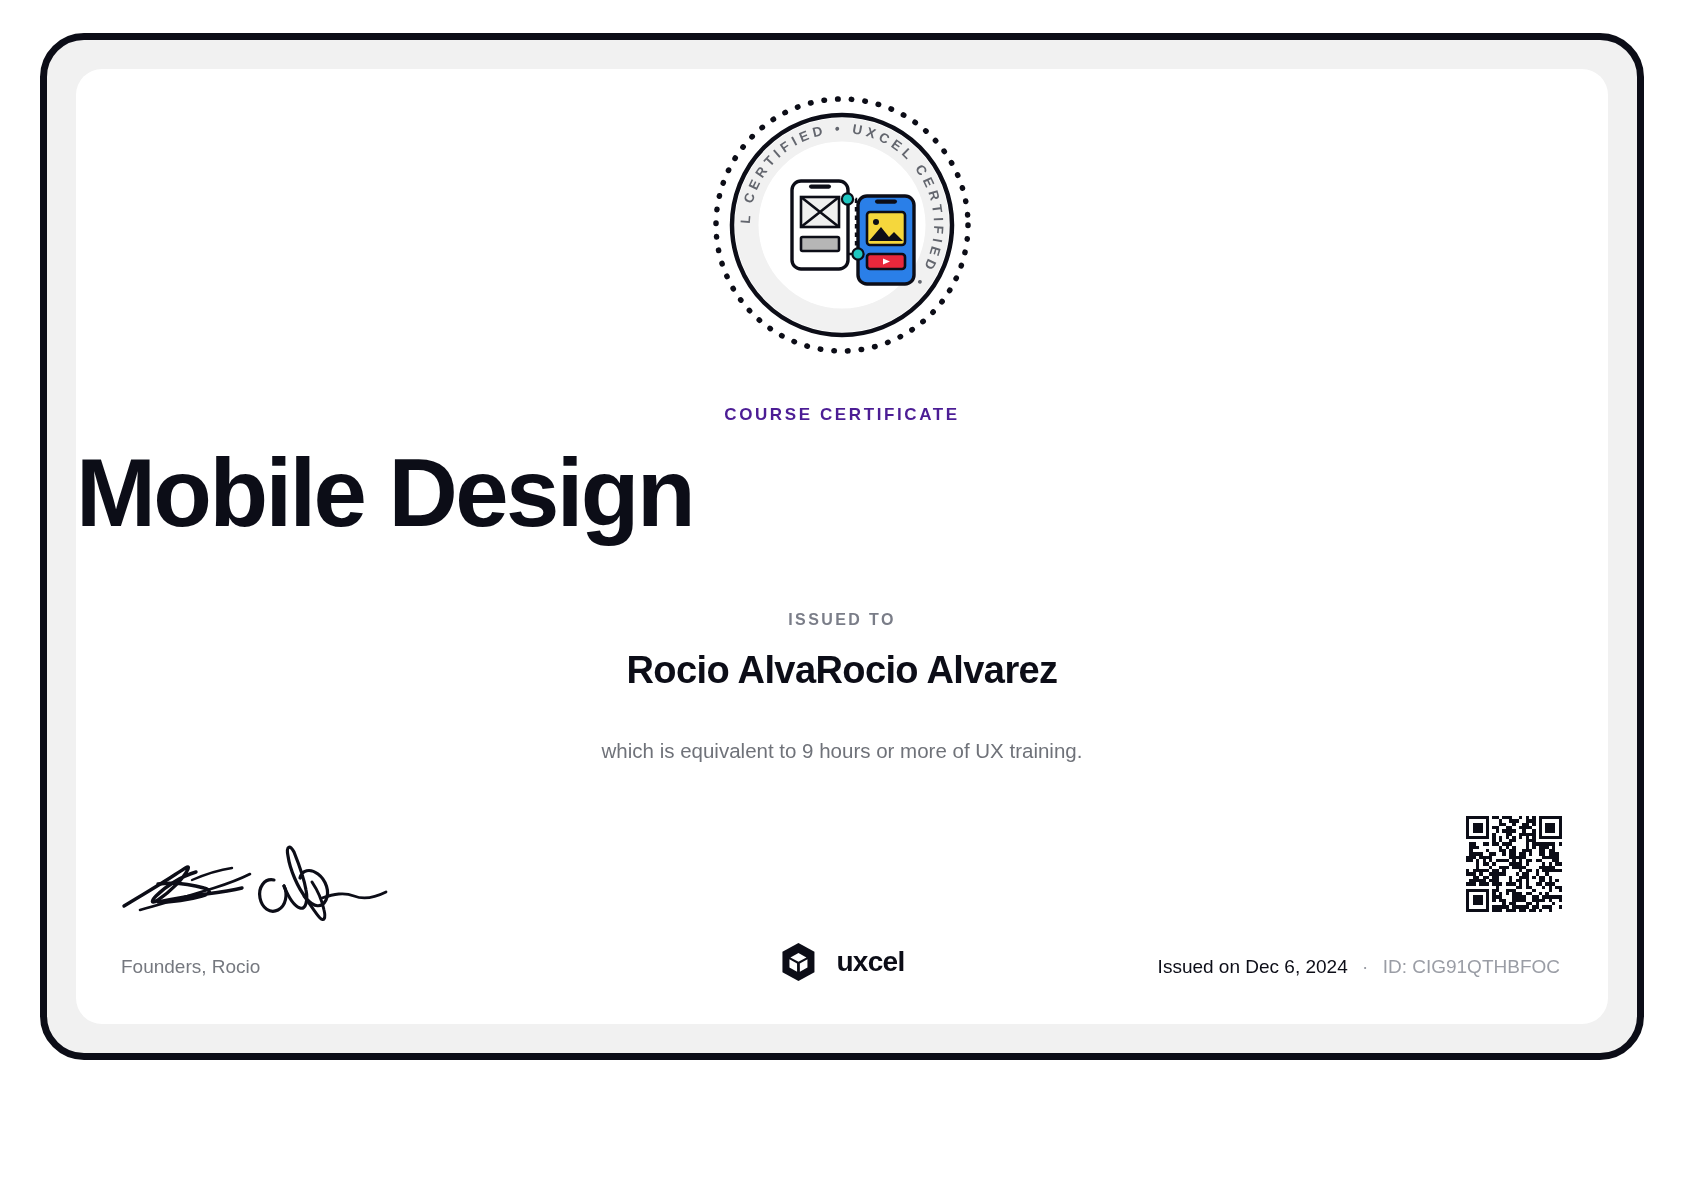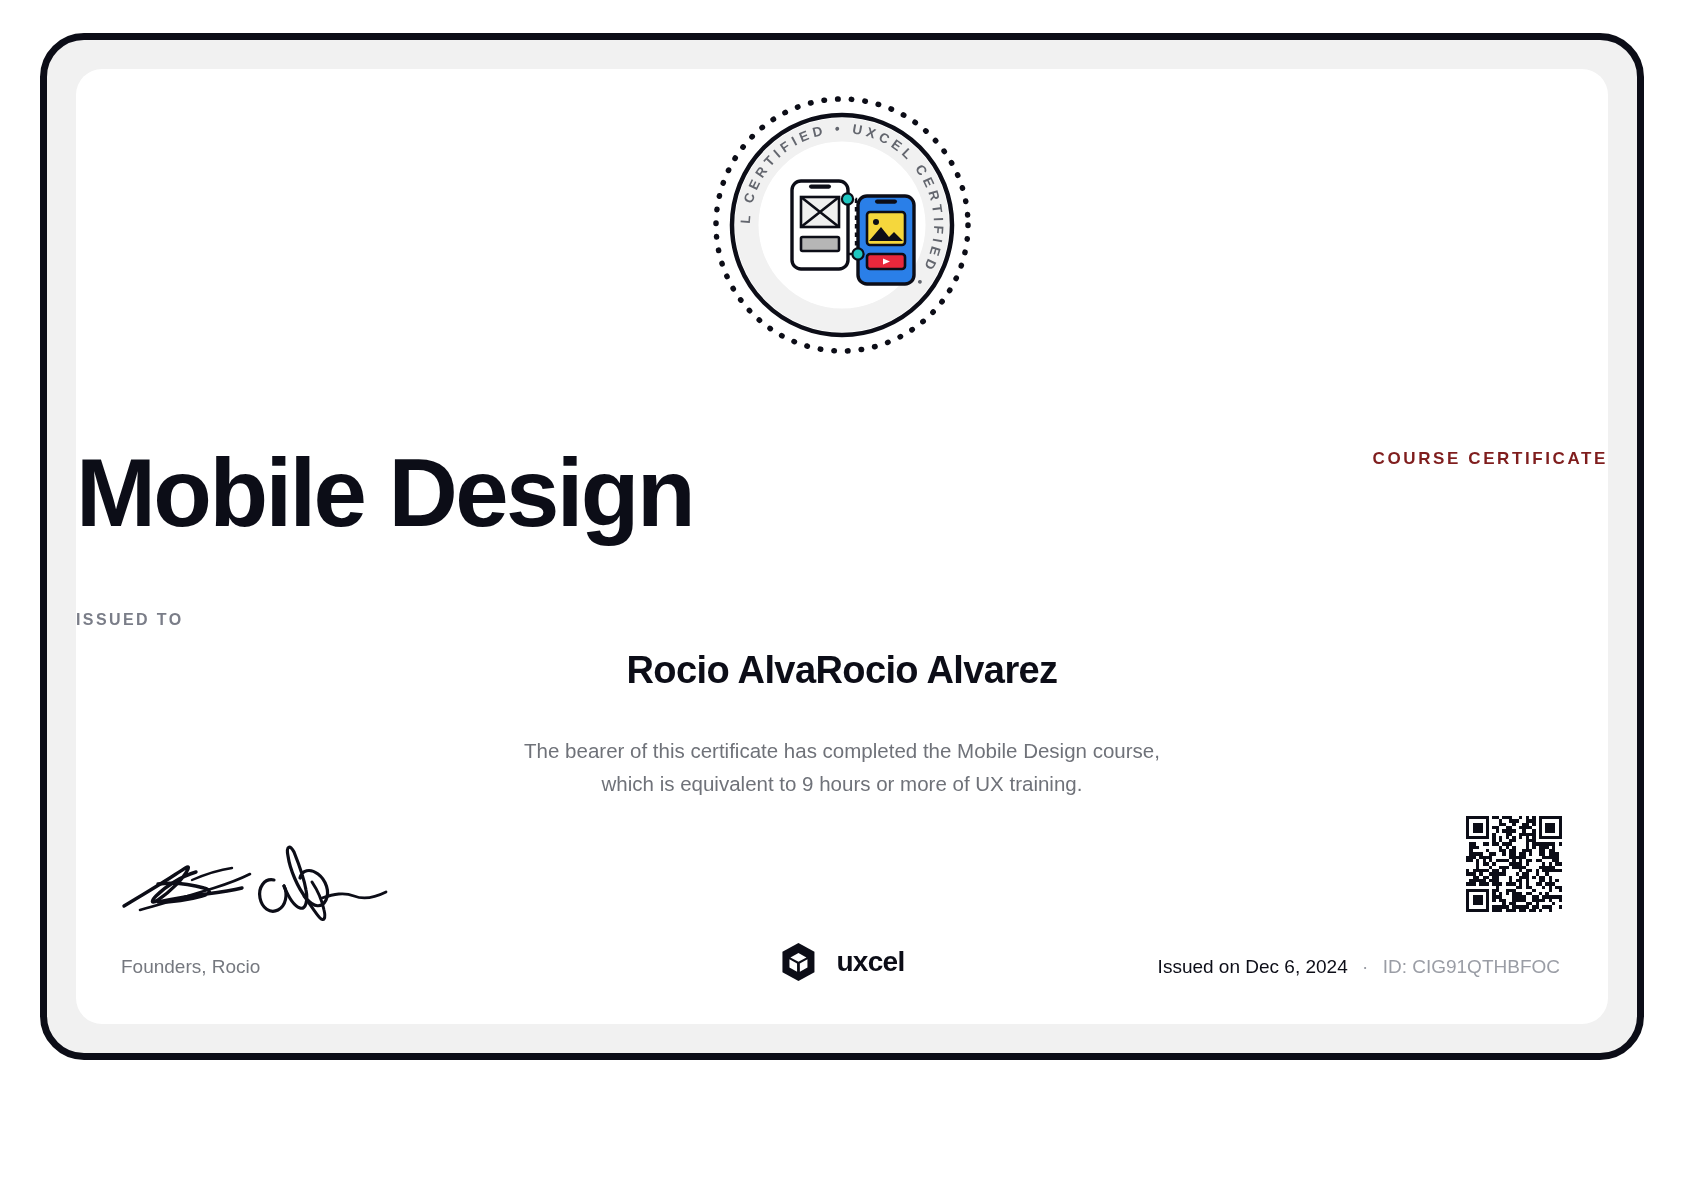--- a/index.html
+++ b/index.html
@@ -42,44 +42,43 @@
     width: 268px;
     height: 268px;
   }
   .seal-svg { display: block; width: 268px; height: 268px; }
 
   
   .course-label {
     position: absolute;
     top: 336px;
     left: 0; right: 0;
-    text-align: right;
+    text-align: center;
     font-size: 17px;
     font-weight: bold;
     letter-spacing: 2.6px;
-    color: #7f1d1d;
-    margin-top: 44px;
+    color: #4c1d95;
   }
 
   .course-title {
     position: absolute;
     top: 370px;
     left: 0; right: 0;
     font-size: 96px;
     font-weight: bold;
     letter-spacing: -2.6px;
     color: #0c0d17;
     line-height: 1.12;
   }
 
   .issued-to-label {
     position: absolute;
     top: 542px;
     left: 0; right: 0;
-    text-align: left;
+    text-align: center;
     font-size: 16px;
     font-weight: bold;
     letter-spacing: 2.4px;
     color: #7a7d88;
   }
 
   .recipient-name {
     position: absolute;
     top: 580px;
     left: 0; right: 0;
@@ -206,21 +205,20 @@
 
     <div class="course-label">COURSE CERTIFICATE</div>
 
     <h1 class="course-title">Mobile Design</h1>
 
     <div class="issued-to-label">ISSUED TO</div>
 
     <div class="recipient-name">Rocio AlvaRocio Alvarez</div>
 
     <div class="description">
-      <div>The bearer of this certificate has completed the Mobile Design course,</div>
       <div>which is equivalent to 9 hours or more of UX training.</div>
     </div>
 
     <div class="signatures">
       <svg viewBox="0 0 300 84">
         <g fill="none" stroke="#0c0d17" stroke-linecap="round" stroke-linejoin="round">
           <path d="M6,62 C22,52 40,42 58,30 C66,25 72,20 70,25 C66,34 52,48 40,56 C34,60 32,58 38,52 C48,42 64,32 78,28" stroke-width="3.4"></path>
           <path d="M40,40 C56,38 72,40 86,44 C94,46 92,50 84,52 C70,56 52,58 40,58 C50,56 70,52 88,50
                    C104,48 116,46 124,44" stroke-width="3.4"></path>
           <path d="M22,66 C44,60 70,52 96,44 C112,39 124,34 132,30" stroke-width="2.6"></path>

